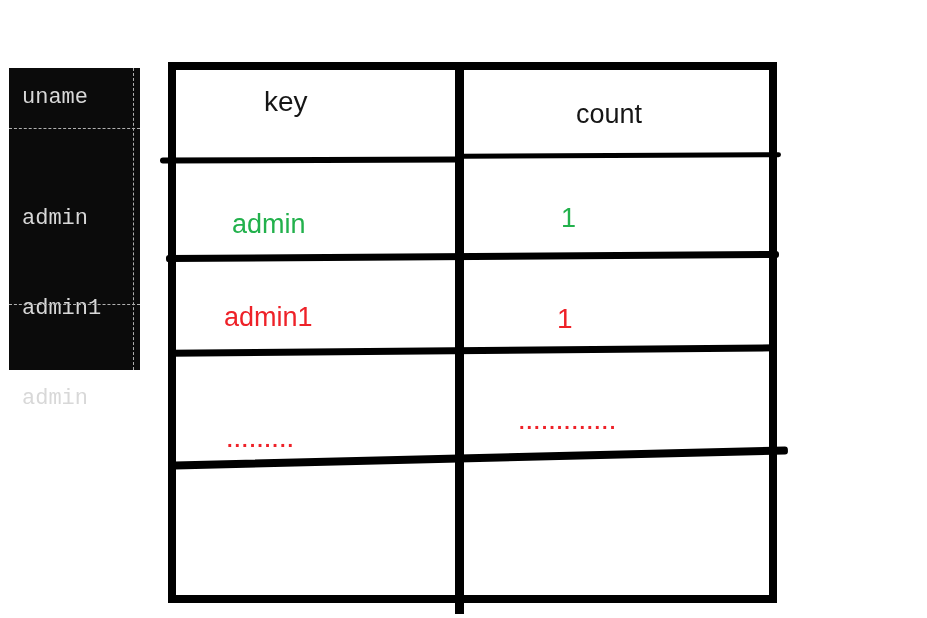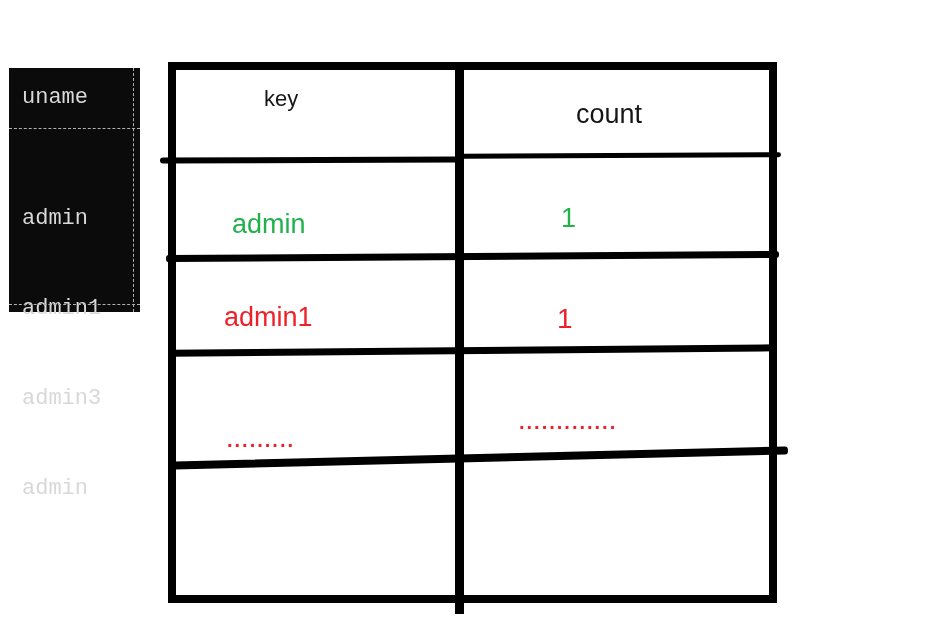--- a/index.html
+++ b/index.html
@@ -16,21 +16,21 @@
     width: 927px;
     height: 618px;
   }
 
   
   .terminal {
     position: absolute;
     left: 9px;
     top: 68px;
     width: 131px;
-    height: 244px;
+    height: 302px;
     background: #0b0b0b;
     font-family: "Liberation Mono", monospace;
     color: #d8d8d8;
   }
   .term-vline {
     position: absolute;
     left: 124px;
     top: 0;
     height: 100%;
     width: 0;
@@ -89,21 +89,21 @@
   .hl-head-r { left: 284px; top: 83px;  width: 321px; height: 5px; transform: rotate(-0.3deg); }
   .hl-r1     { left: -10px; top: 183px; width: 613px; height: 7px; transform: rotate(-0.4deg); }
   .hl-r2     { left: -8px;  top: 277px; width: 609px; height: 7px; transform: rotate(-0.5deg); }
   .hl-r3     { left: -4px;  top: 384px; width: 616px; height: 8px; transform: rotate(-1.4deg); }
 
   .cell {
     position: absolute;
     white-space: pre;
   }
   .th { color: #161616; }
-  .th-key   { left: 88px;  top: 16px;  font-size: 22px; }
+  .th-key   { left: 88px;  top: 16px;  font-size: 28px; }
   .th-count { left: 400px; top: 29px;  font-size: 27px; }
 
   .val { font-size: 27px; }
   .r0k { left: 56px;  top: 139px; }
   .r0c { left: 385px; top: 133px; }
   .r1k { left: 48px;  top: 232px; }
   .r1c { left: 381px; top: 233px; font-size: 28px; }
 
   .dots {
     font-size: 20px;
@@ -119,21 +119,20 @@
 
 <div class="stage">
 
   <div class="terminal">
     <div class="term-vline"></div>
     <div class="term-header">uname</div>
     <div class="term-sep sep-top"></div>
     <div class="term-rows">
       <div class="term-row">admin</div>
       <div class="term-row">admin1</div>
-      <div class="term-row">admin3</div>
       <div class="term-row">admin</div>
     </div>
     <div class="term-sep sep-bottom"></div>
   </div>
 
   <div class="sketch-table">
     <div class="v-divider"></div>
 
     <div class="hline hl-head-l"></div>
     <div class="hline hl-head-r"></div>

